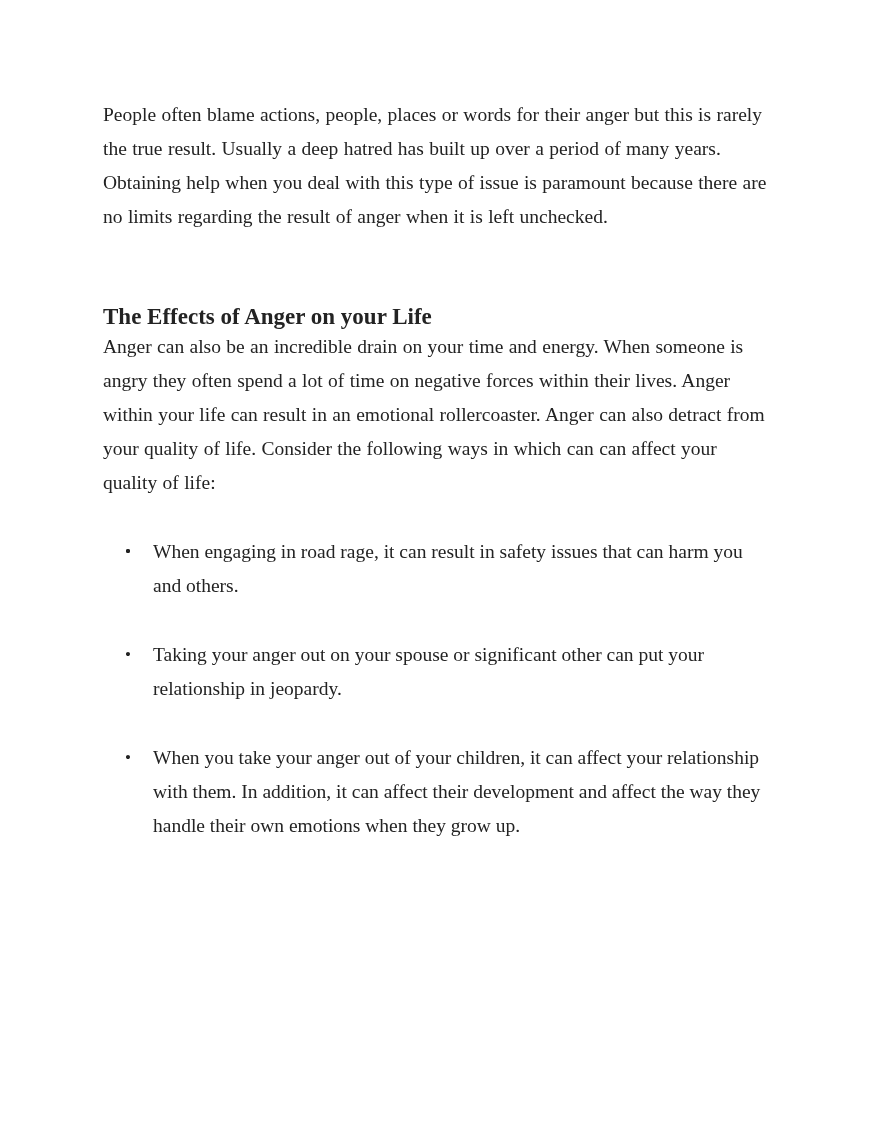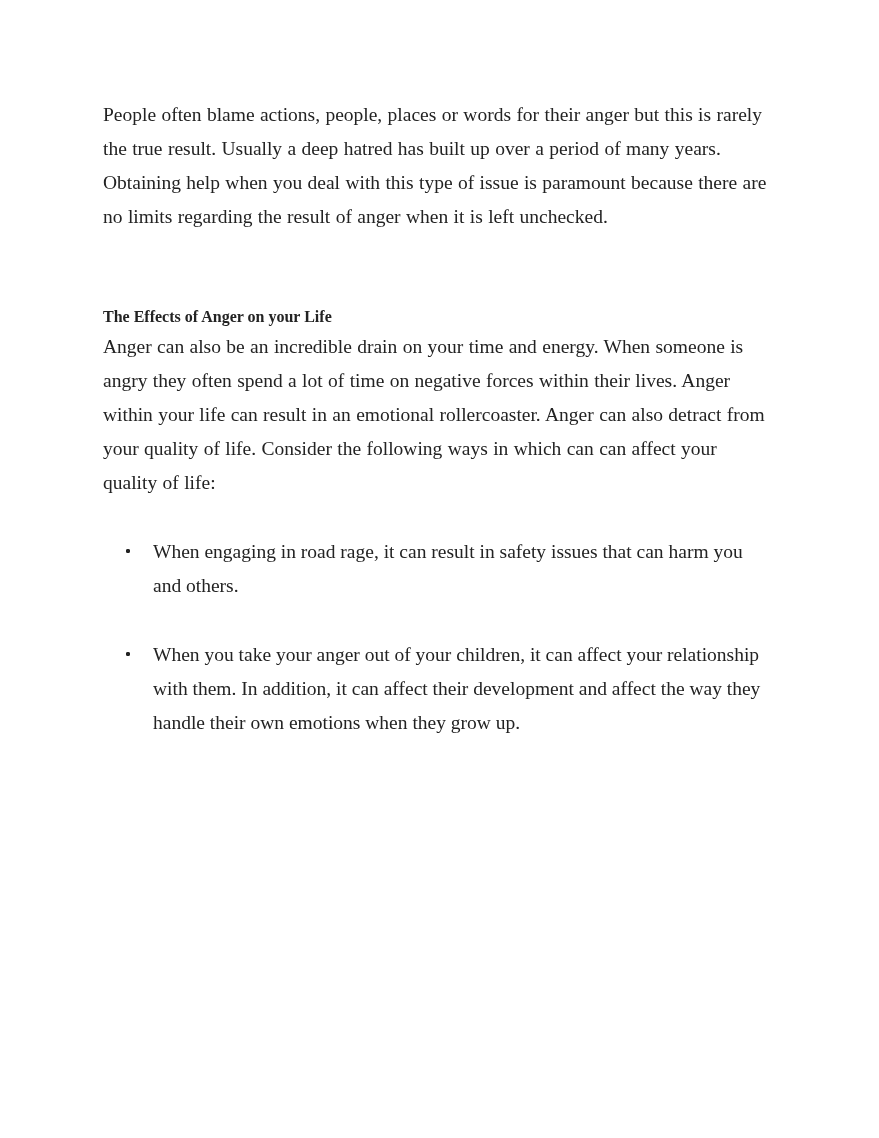--- a/index.html
+++ b/index.html
@@ -24,21 +24,21 @@
   }
 
   .body-text {
     font-size: 19.5px;
     line-height: 34px;
     max-width: 675px;
     word-spacing: 0.5px;
   }
 
   .section-heading {
-    font-size: 16px;
+    font-size: 23px;
     line-height: 26px;
     font-weight: 700;
     margin-top: 70px;
     color: #232323;
     max-width: 675px;
   }
 
   ul.bullet-list {
     list-style: none;
     margin-top: 35px;
@@ -74,18 +74,18 @@
 
     <p class="body-text">People often blame actions, people, places or words for their anger but this is rarely the true result. Usually a deep hatred has built up over a period of many years. Obtaining help when you deal with this type of issue is paramount because there are no limits regarding the result of anger when it is left unchecked.</p>
 
     <h2 class="section-heading">The Effects of Anger on your Life</h2>
 
     <p class="body-text">Anger can also be an incredible drain on your time and energy. When someone is angry they often spend a lot of time on negative forces within their lives. Anger within your life can result in an emotional rollercoaster. Anger can also detract from your quality of life. Consider the following ways in which can can affect your quality of life:</p>
 
     <ul class="bullet-list" id="bullet-list">
         <li><span class="bullet-marker">•</span></li>
         <li><span class="bullet-marker">•</span><span>When engaging in road rage, it can result in safety issues that can harm you and others.</span></li>
-        <li><span class="bullet-marker">•</span></li>
+        <li><span class="bullet-marker">•</span><span>Taking your anger out on your spouse or significant other can put your relationship in jeopardy.</span></li>
         <li><span class="bullet-marker">•</span><span>When you take your anger out of your children, it can affect your relationship with them. In addition, it can affect their development and affect the way they handle their own emotions when they grow up.</span></li>
       </ul>
 
   </div>
 </div>
 
 </body></html>

